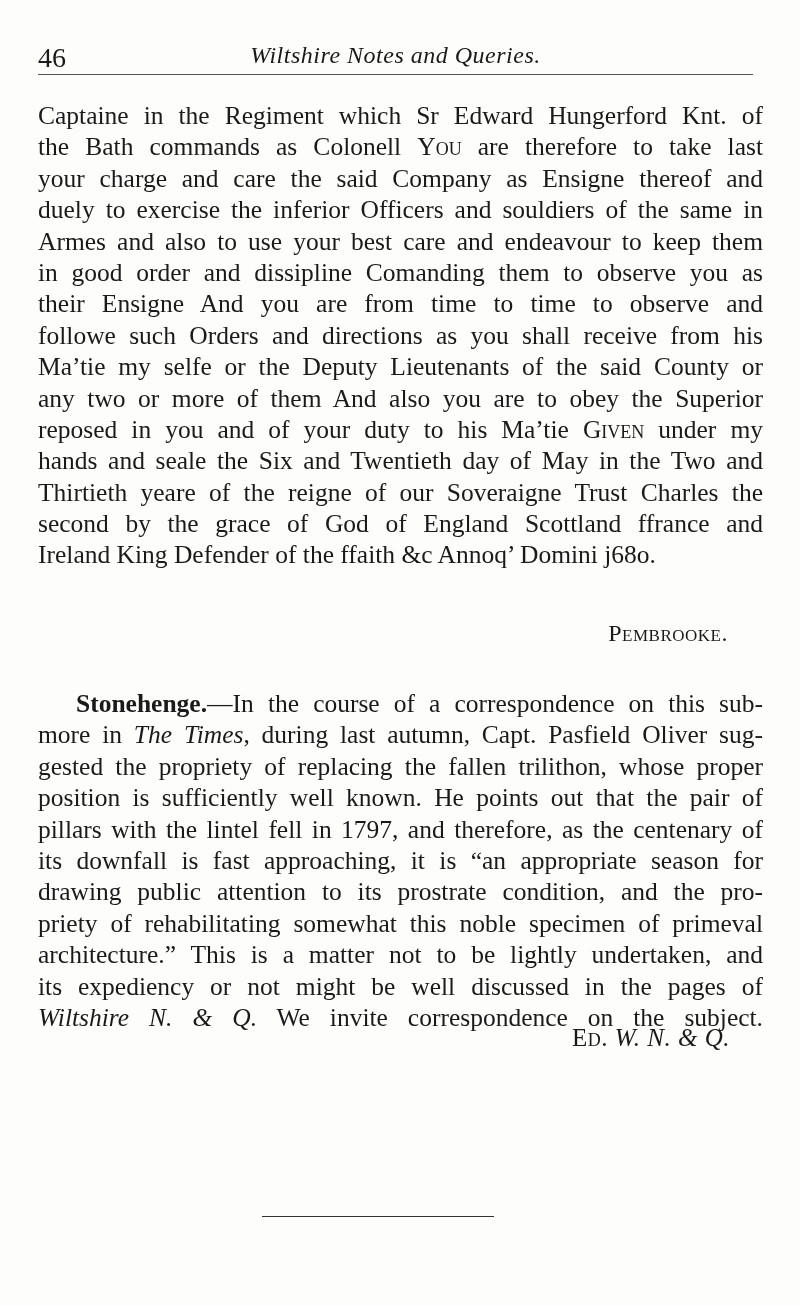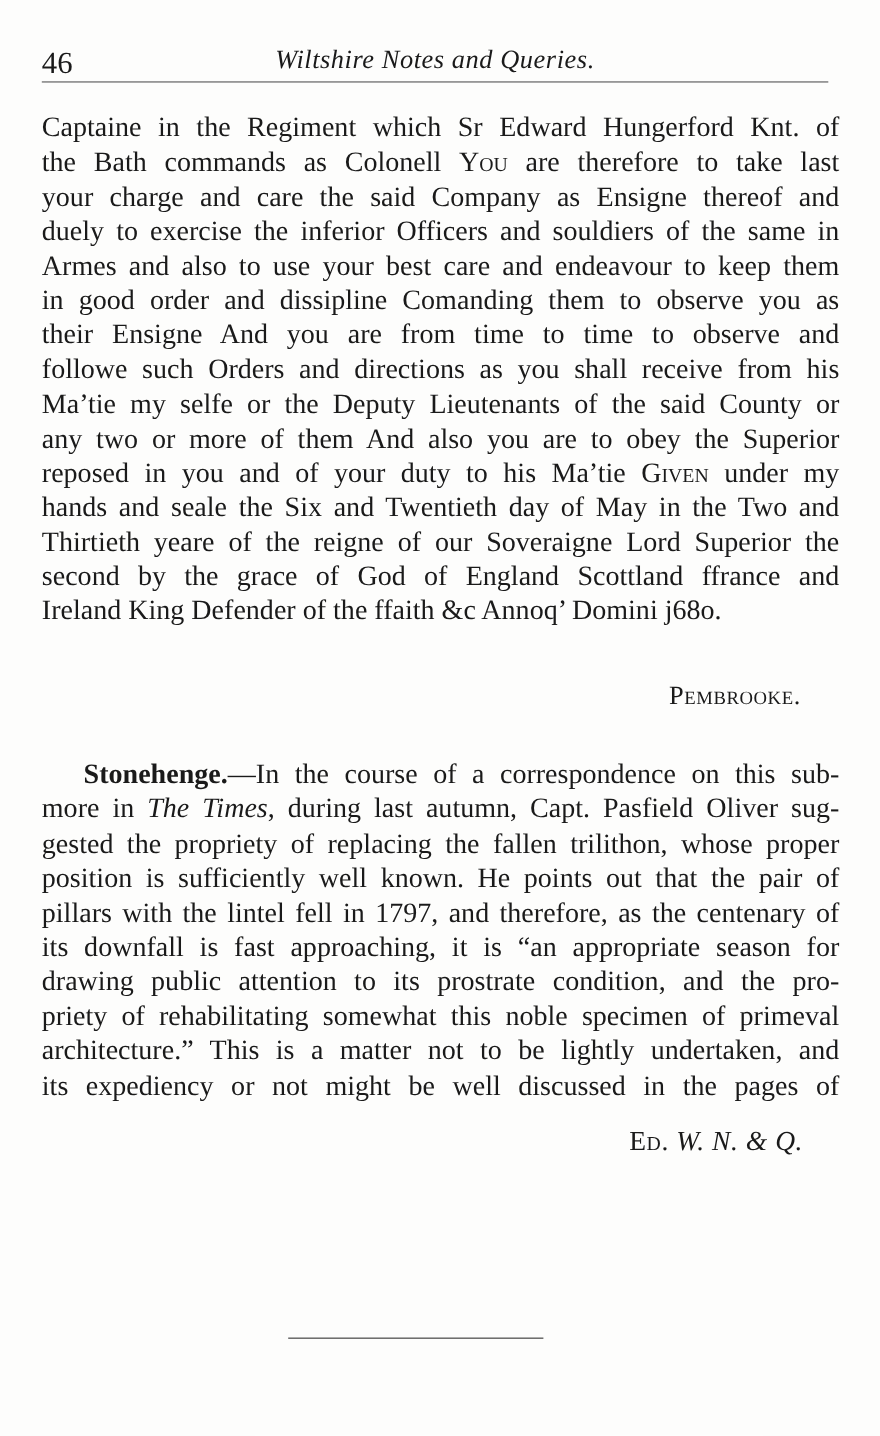--- a/index.html
+++ b/index.html
@@ -123,36 +123,37 @@
     <span class="line">your charge and care the said Company as Ensigne thereof and</span>
     <span class="line">duely to exercise the inferior Officers and souldiers of the same in</span>
     <span class="line">Armes and also to use your best care and endeavour to keep them</span>
     <span class="line">in good order and dissipline Comanding them to observe you as</span>
     <span class="line">their Ensigne And you are from time to time to observe and</span>
     <span class="line">followe such Orders and directions as you shall receive from his</span>
     <span class="line">Ma’tie my selfe or the Deputy Lieutenants of the said County or</span>
     <span class="line">any two or more of them And also you are to obey the Superior</span>
     <span class="line"><span>reposed in you and of your duty to his Ma’tie </span><span class="sc">Given</span><span> under my</span></span>
     <span class="line">hands and seale the Six and Twentieth day of May in the Two and</span>
-    <span class="line">Thirtieth yeare of the reigne of our Soveraigne Lord Superior the</span>
+    <span class="line">Thirtieth yeare of the reigne of our Soveraigne Trust Charles the</span>
     <span class="line">second by the grace of God of England Scottland ffrance and</span>
     <span class="line last">Ireland King Defender of the ffaith &amp;c Annoq’ Domini j68o.</span>
   </div>
 
   <div class="sig sig1">Pembrooke.</div>
 
   <div class="body-text para2">
     <span class="line indent"><span class="bold">Stonehenge.</span><span>—In the course of a correspondence on this sub-</span></span>
     <span class="line"><span>more in </span><span class="it">The Times</span><span>, during last autumn, Capt. Pasfield Oliver sug-</span></span>
     <span class="line">gested the propriety of replacing the fallen trilithon, whose proper</span>
     <span class="line">position is sufficiently well known. He points out that the pair of</span>
     <span class="line">pillars with the lintel fell in 1797, and therefore, as the centenary of</span>
     <span class="line">its downfall is fast approaching, it is “an appropriate season for</span>
     <span class="line">drawing public attention to its prostrate condition, and the pro-</span>
     <span class="line">priety of rehabilitating somewhat this noble specimen of primeval</span>
     <span class="line">architecture.” This is a matter not to be lightly undertaken, and</span>
     <span class="line">its expediency or not might be well discussed in the pages of</span>
+    <span class="line"><span class="it">Wiltshire N. &amp; Q.</span><span> We invite correspondence on the subject.</span></span>
   </div>
 
   <div class="sig sig2"><span>Ed.</span><span class="it" style="font-variant: normal;"> W. N. &amp; Q.</span></div>
 
   <div class="end-rule"></div>
 </div>
 
 </body></html>

